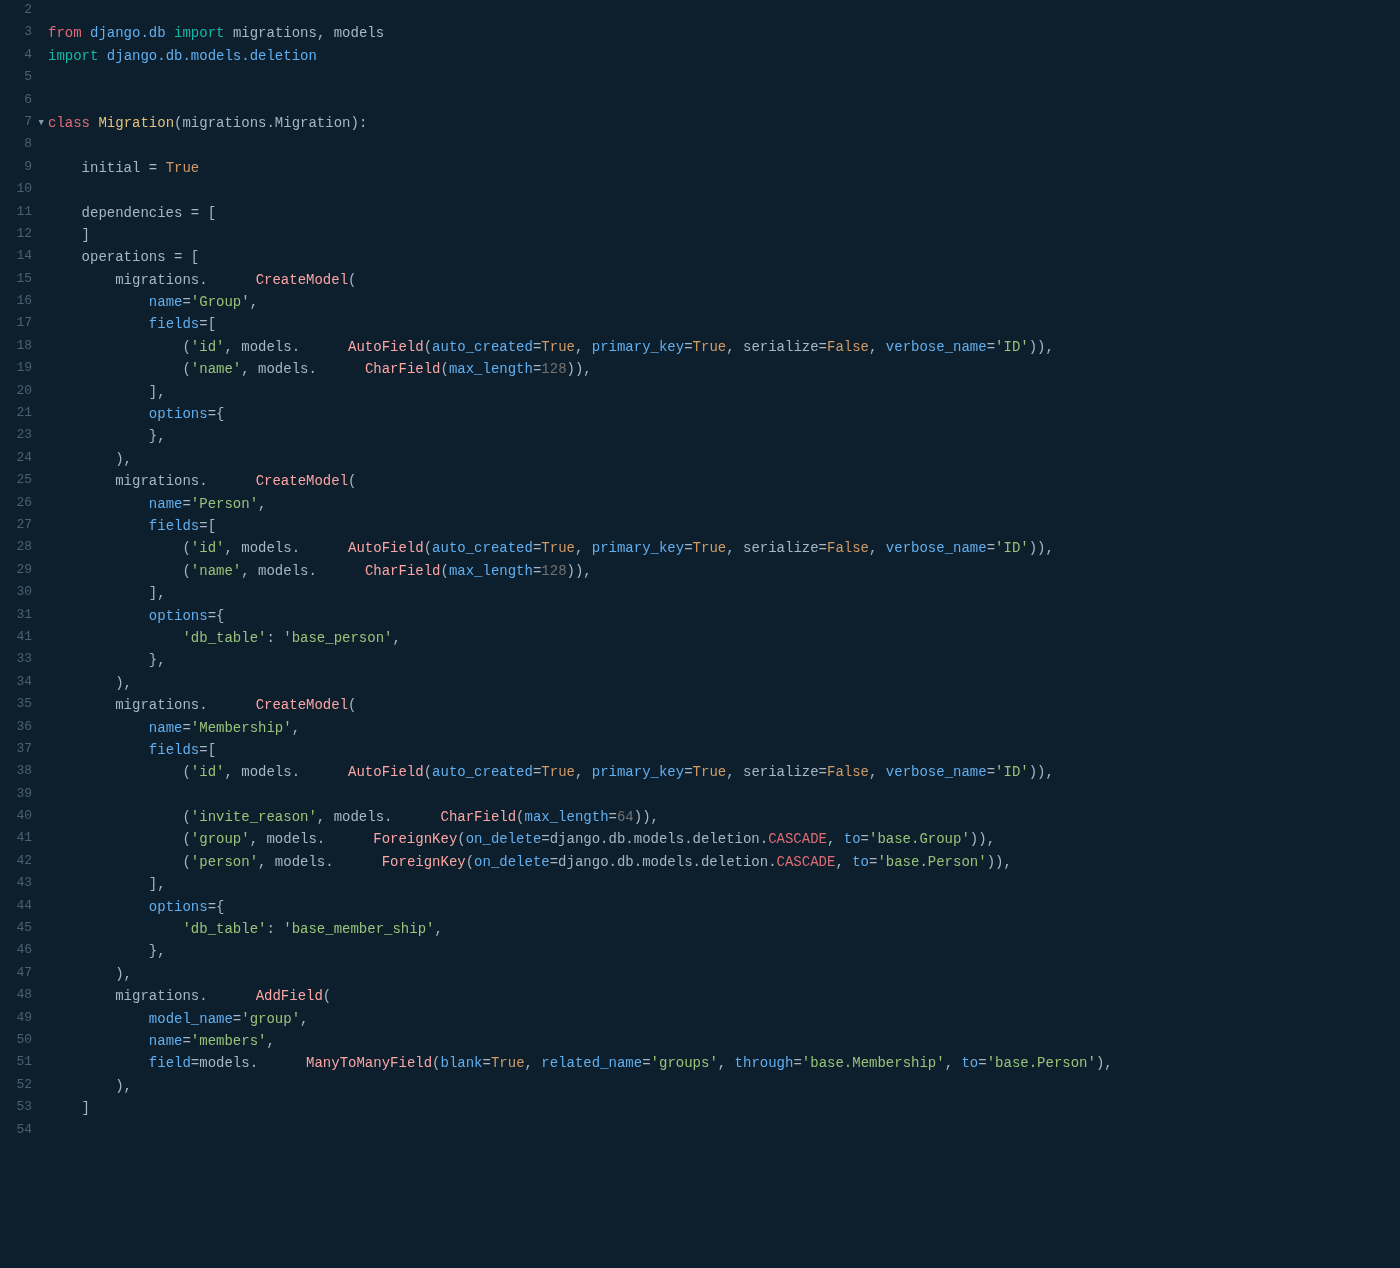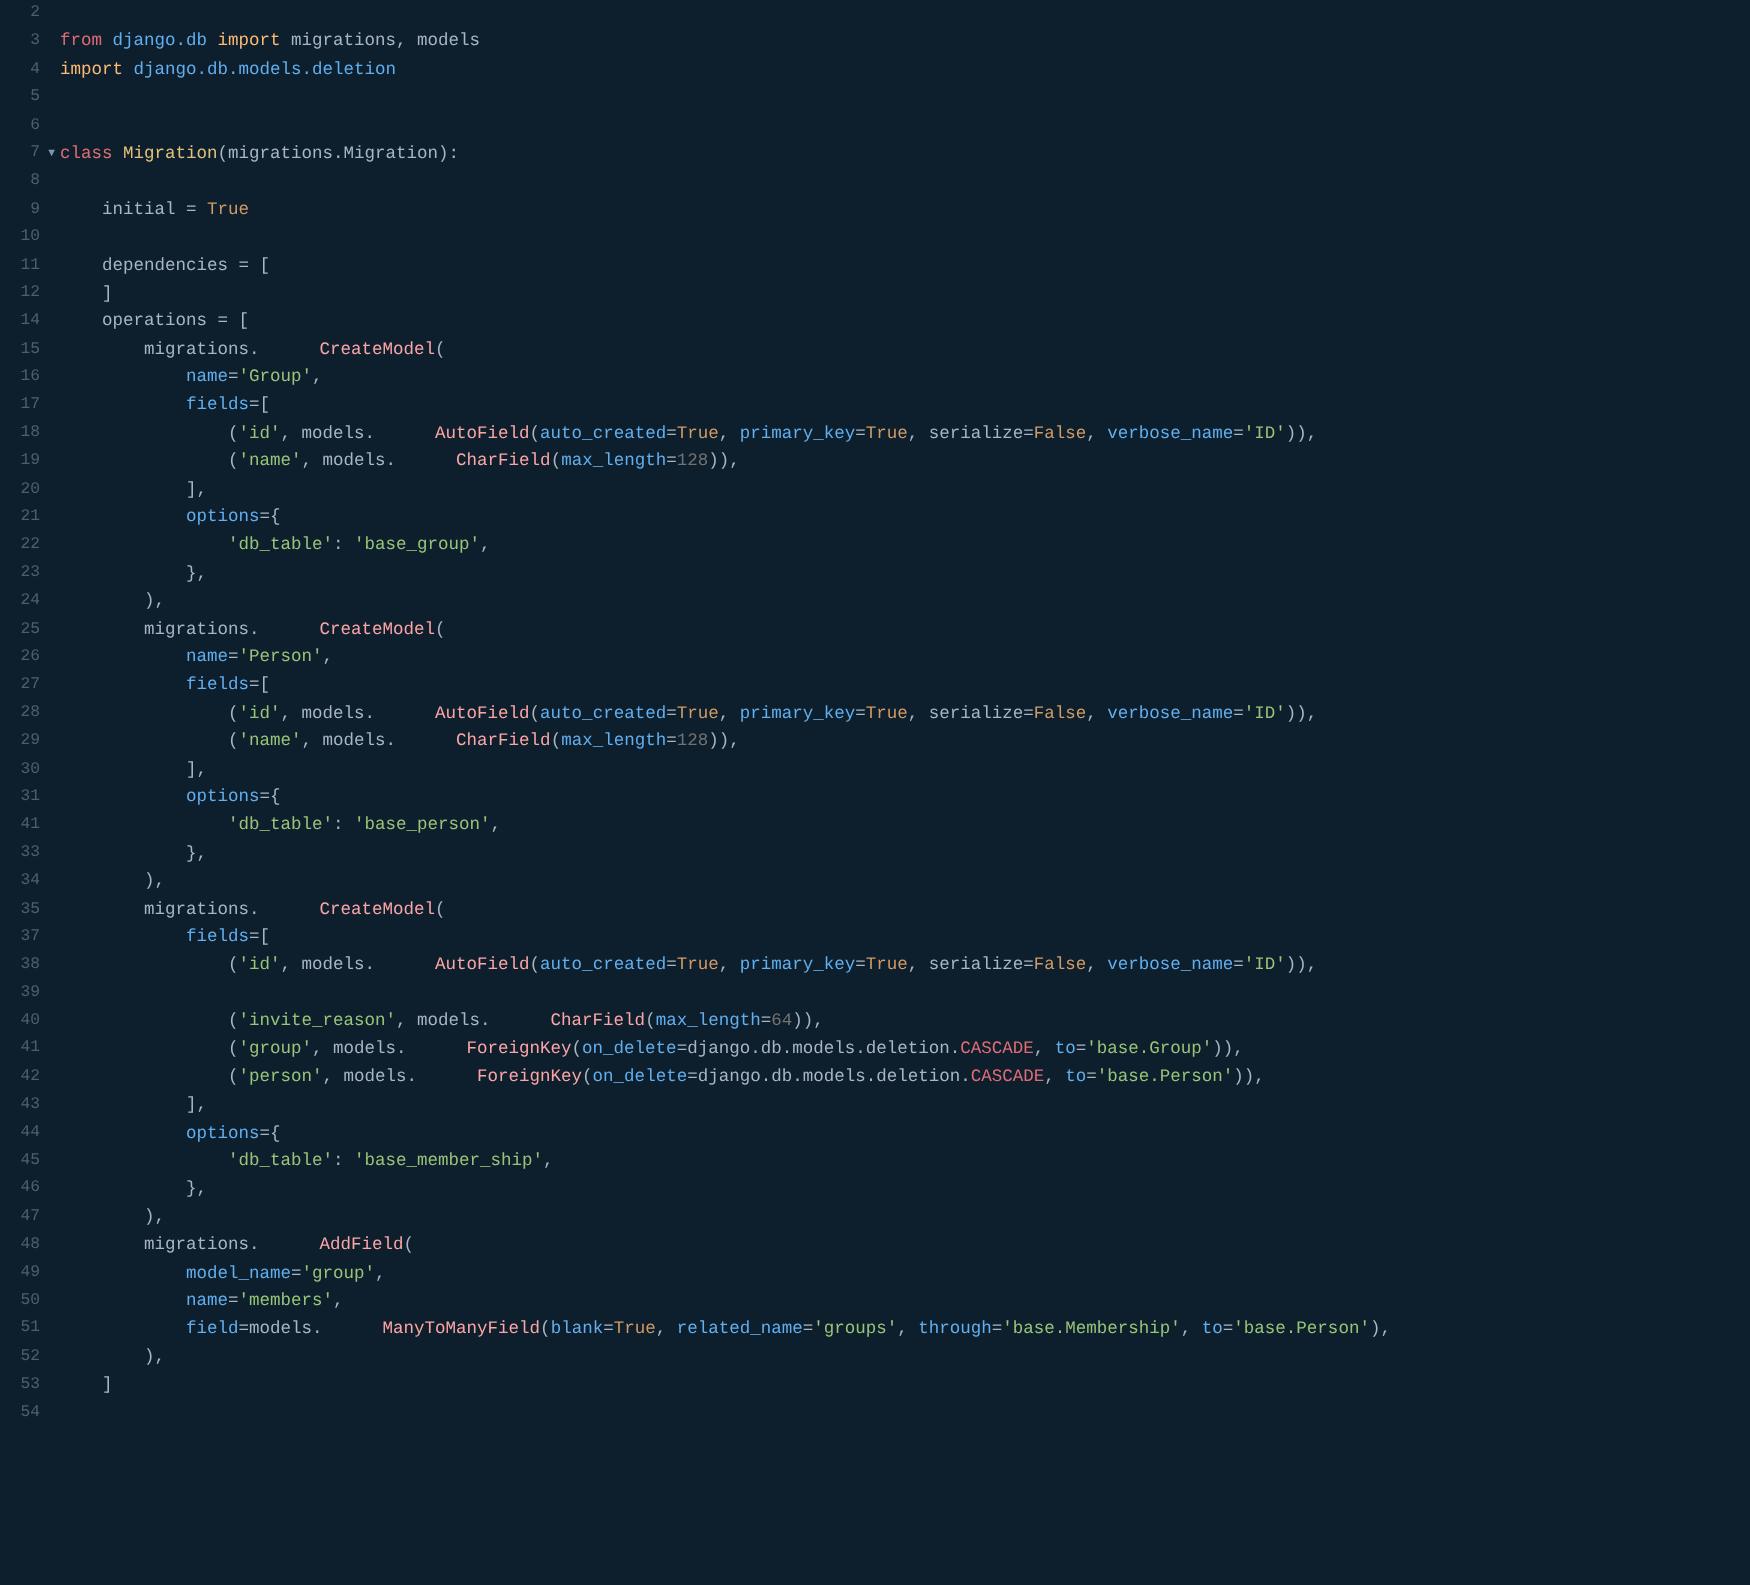--- a/index.html
+++ b/index.html
@@ -20,21 +20,21 @@
     }
 
     .code-container {
       display: flex;
       width: 100%;
       padding: 0;
     }
 
     
     .kw-from    { color: #e06c75; }   
-    .kw-import  { color: #fdba74; }
+    .kw-import  { color: #14b8a6; }
     .kw-class   { color: #e06c75; }
     .kw-true    { color: #d19a66; }
     .kw-false   { color: #d19a66; }
     .module     { color: #61afef; }
     .class-name { color: #e5c07b; }
     .attr       { color: #a8b5c2; }
     .string-sq  { color: #98c379; }
     .param-kw   { color: #61afef; }
     .method     { color: #fca5a5; margin-left: 48px; }
     .cascade    { color: #e06c75; }
@@ -150,24 +150,20 @@
       </div>
       <div class="gutter-line">
         <span class="ln">20</span>
         <span class="code-content">            <span class="plain">],</span></span>
       </div>
       <div class="gutter-line">
         <span class="ln">21</span>
         <span class="code-content">            <span class="param-kw">options</span><span class="plain">={</span></span>
       </div>
       <div class="gutter-line">
-        <span class="ln">22</span>
-        <span class="code-content">                <span class="string-sq">'db_table'</span><span class="plain">: </span><span class="string-sq">'base_group'</span><span class="plain">,</span></span>
-      </div>
-      <div class="gutter-line">
         <span class="ln">23</span>
         <span class="code-content">            <span class="plain">},</span></span>
       </div>
       <div class="gutter-line">
         <span class="ln">24</span>
         <span class="code-content">        <span class="plain">),</span></span>
       </div>
       <div class="gutter-line">
         <span class="ln">25</span>
         <span class="code-content">        <span class="plain">migrations.</span><span class="method">CreateModel</span><span class="plain">(</span></span>
@@ -206,20 +202,24 @@
       </div>
       <div class="gutter-line">
         <span class="ln">34</span>
         <span class="code-content">        <span class="plain">),</span></span>
       </div>
       <div class="gutter-line">
         <span class="ln">35</span>
         <span class="code-content">        <span class="plain">migrations.</span><span class="method">CreateModel</span><span class="plain">(</span></span>
       </div>
       <div class="gutter-line">
+        <span class="ln">36</span>
+        <span class="code-content">            <span class="param-kw">name</span><span class="plain">=</span><span class="string-sq">'Membership'</span><span class="plain">,</span></span>
+      </div>
+      <div class="gutter-line">
         <span class="ln">37</span>
         <span class="code-content">            <span class="param-kw">fields</span><span class="plain">=[</span></span>
       </div>
       <div class="gutter-line">
         <span class="ln">38</span>
         <span class="code-content">                <span class="plain">(</span><span class="string-sq">'id'</span><span class="plain">, models.</span><span class="method">AutoField</span><span class="plain">(</span><span class="param-kw">auto_created</span><span class="plain">=</span><span class="kw-true">True</span><span class="plain">, </span><span class="param-kw">primary_key</span><span class="plain">=</span><span class="kw-true">True</span><span class="plain">, se</span><span class="attr">rialize</span><span class="plain">=</span><span class="kw-false">False</span><span class="plain">, </span><span class="param-kw">verbose_name</span><span class="plain">=</span><span class="string-sq">'ID'</span><span class="plain">)),</span></span>
       </div>
       <div class="gutter-line">
         <span class="ln">39</span>
       </div>

